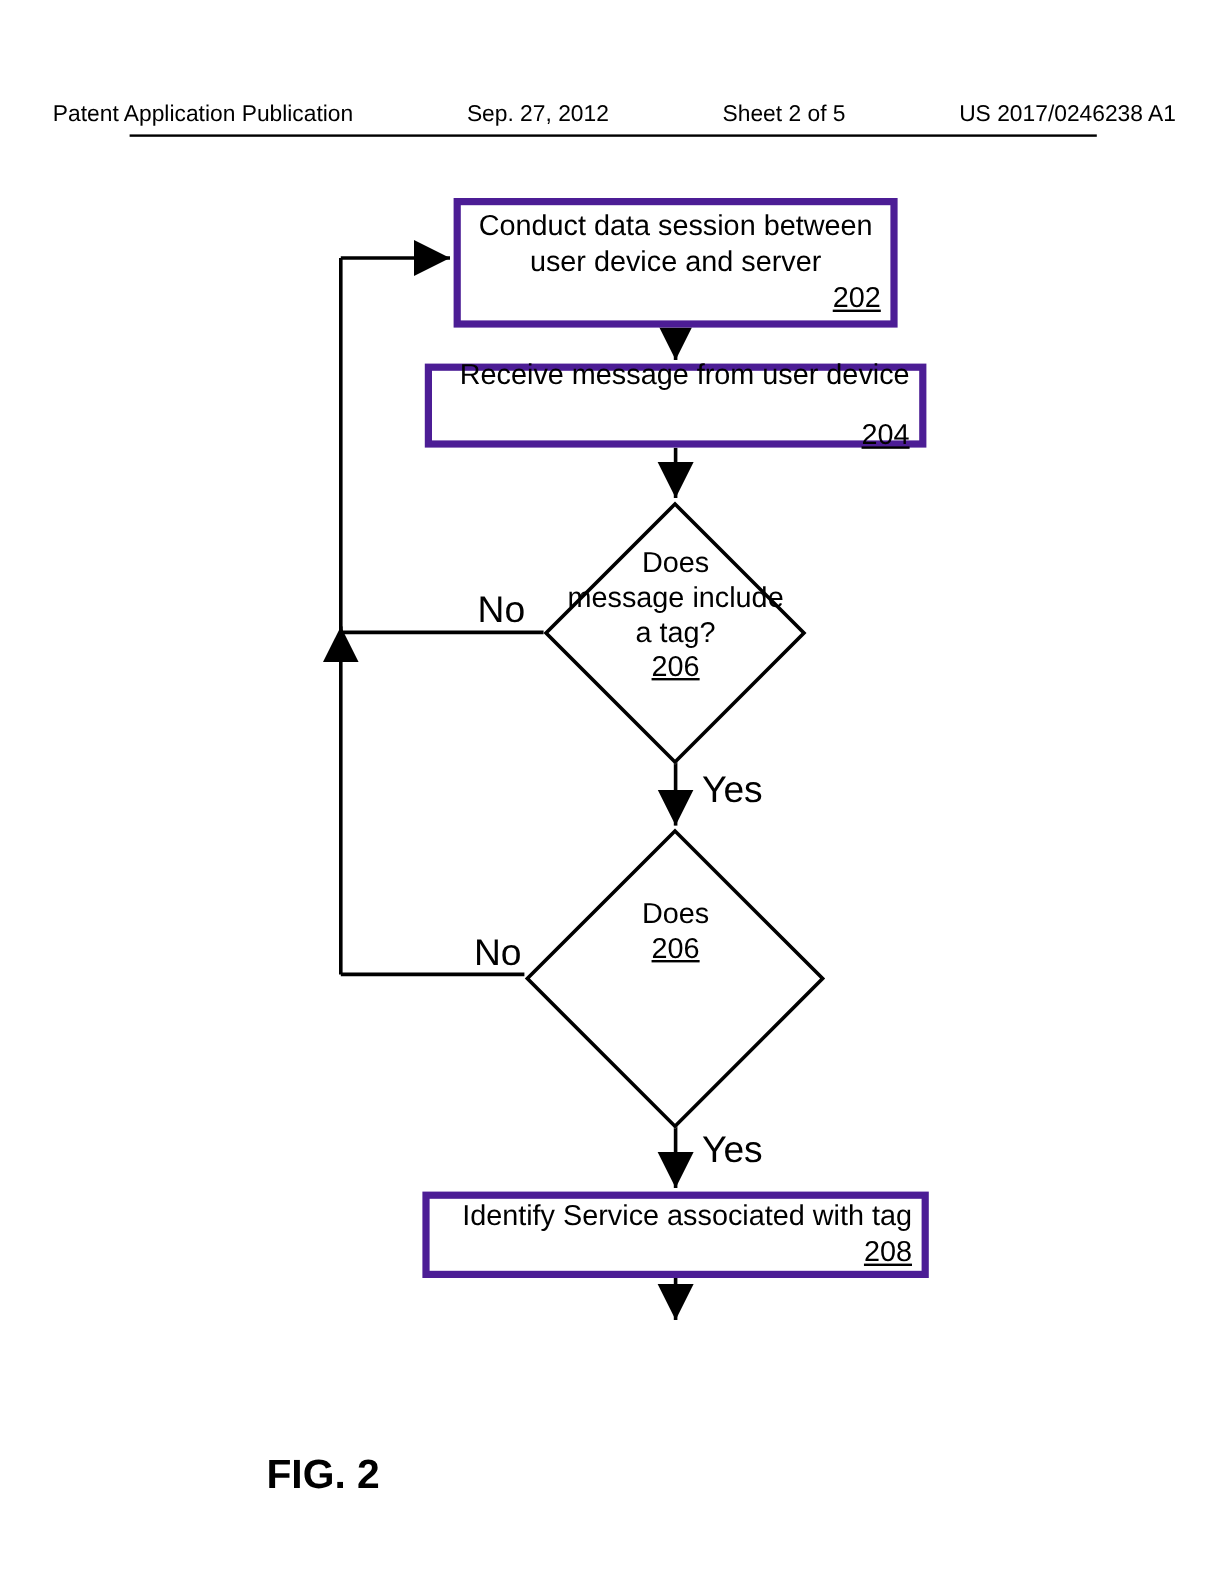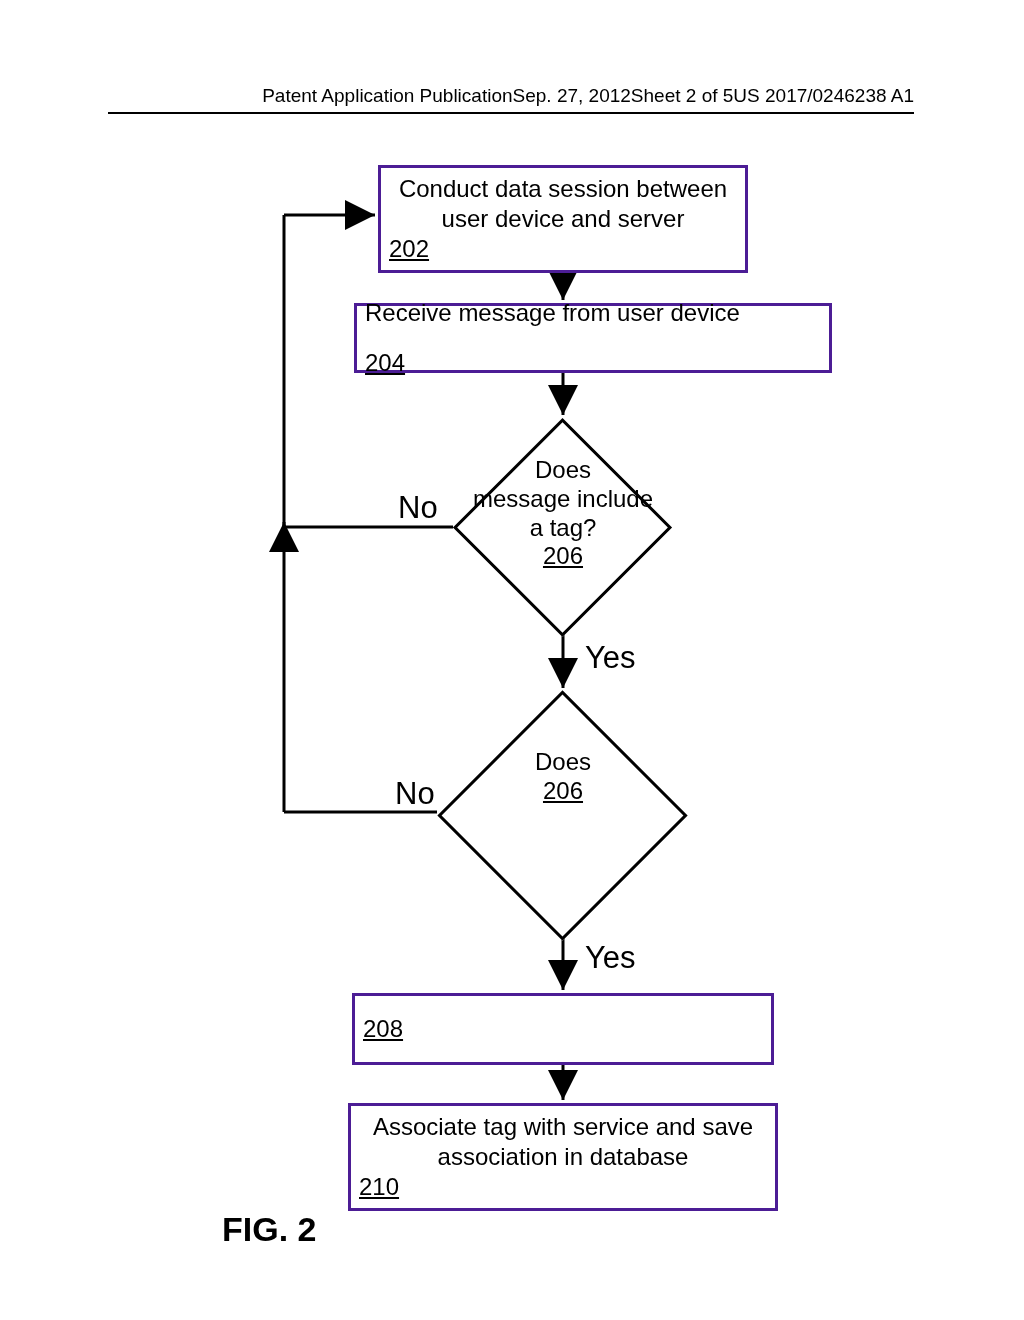--- a/index.html
+++ b/index.html
@@ -9,24 +9,24 @@
     font-family: Arial, Helvetica, sans-serif;
     width: 1024px;
     height: 1320px;
     position: relative;
   }
   .header {
     position: absolute;
     top: 85px;
     left: 0;
     width: 1024px;
-    padding: 0 110px;
+    padding: 0 44px;
     box-sizing: border-box;
     display: flex;
-    justify-content: flex-end;
+    justify-content: space-between;
     font-size: 19px;
     color: #000;
   }
   .header .pub-label { font-weight: normal; }
   .header .date { }
   .header .pub-num { }
   .header-line {
     position: absolute;
     top: 112px;
     left: 108px;
@@ -36,30 +36,30 @@
   }
   .canvas {
     position: absolute;
     top: 0;
     left: 0;
     width: 1024px;
     height: 1320px;
   }
   .box {
     position: absolute;
-    border: 3px solid #4c1d95;
+    border: 6px solid #4c1d95;
     background: #fff;
     text-align: center;
     font-size: 24px;
     line-height: 1.25;
     box-sizing: border-box;
     display: flex;
     flex-direction: column;
     justify-content: center;
-    align-items: flex-start;
+    align-items: flex-end;
     padding: 6px 8px;
   }
   .step-ref {
     text-decoration: underline;
   }
   .diamond-wrap {
     position: absolute;
   }
   .diamond-shape {
     position: absolute;
@@ -135,21 +135,21 @@
     <line x1="284" y1="215" x2="375" y2="215" stroke="#000" stroke-width="3" marker-end="url(#ah)"></line>
 
     <line x1="284" y1="535" x2="284" y2="522" stroke="#000" stroke-width="3" marker-end="url(#ah)"></line>
   </svg>
 
   <div class="box" style="left:378px; top:165px; width:370px; height:108px;">
     <span>Conduct data session between user device and server</span>
     <span class="step-ref">202</span>
   </div>
 
-  <div class="box" style="left:354px; top:303px; width:478px; height:70px;gap:20px;">
+  <div class="box" style="left:354px; top:303px; width:418px; height:70px;gap:20px;">
     <span>Receive message from user device</span>
     <span class="step-ref">204</span>
   </div>
 
   <div class="diamond-wrap" style="left:453px; top:418px; width:220px; height:220px;">
     <div class="diamond-shape" style="left:32px; top:32px; width:155px; height:155px;"></div>
     <div class="diamond-text" style="left:-20px; top:38px; width:260px;">
       <span>Does</span>
       <span>message include</span>
       <span>a tag?</span>
@@ -163,22 +163,19 @@
     <div class="diamond-shape" style="left:37px; top:37px; width:177px; height:177px;"></div>
     <div class="diamond-text" style="left:-28px; top:58px; width:308px;">
       <span>Does</span>
       <span class="step-ref">206</span>
     </div>
   </div>
   <div class="label" style="left:395px; top:776px;">No</div>
   <div class="label" style="left:585px; top:940px;">Yes</div>
 
   <div class="box" style="left:352px; top:993px; width:422px; height:72px;">
+    <span>Identify Service associated with tag</span>
     <span class="step-ref">208</span>
   </div>
 
-  <div class="box" style="left:348px; top:1103px; width:430px; height:108px;">
-    <span>Associate tag with service and save association in database</span>
-    <span class="step-ref">210</span>
-  </div>
 
   <div class="fig-label" style="left:222px; top:1210px;">FIG. 2</div>
 </div>
 
 </body></html>

